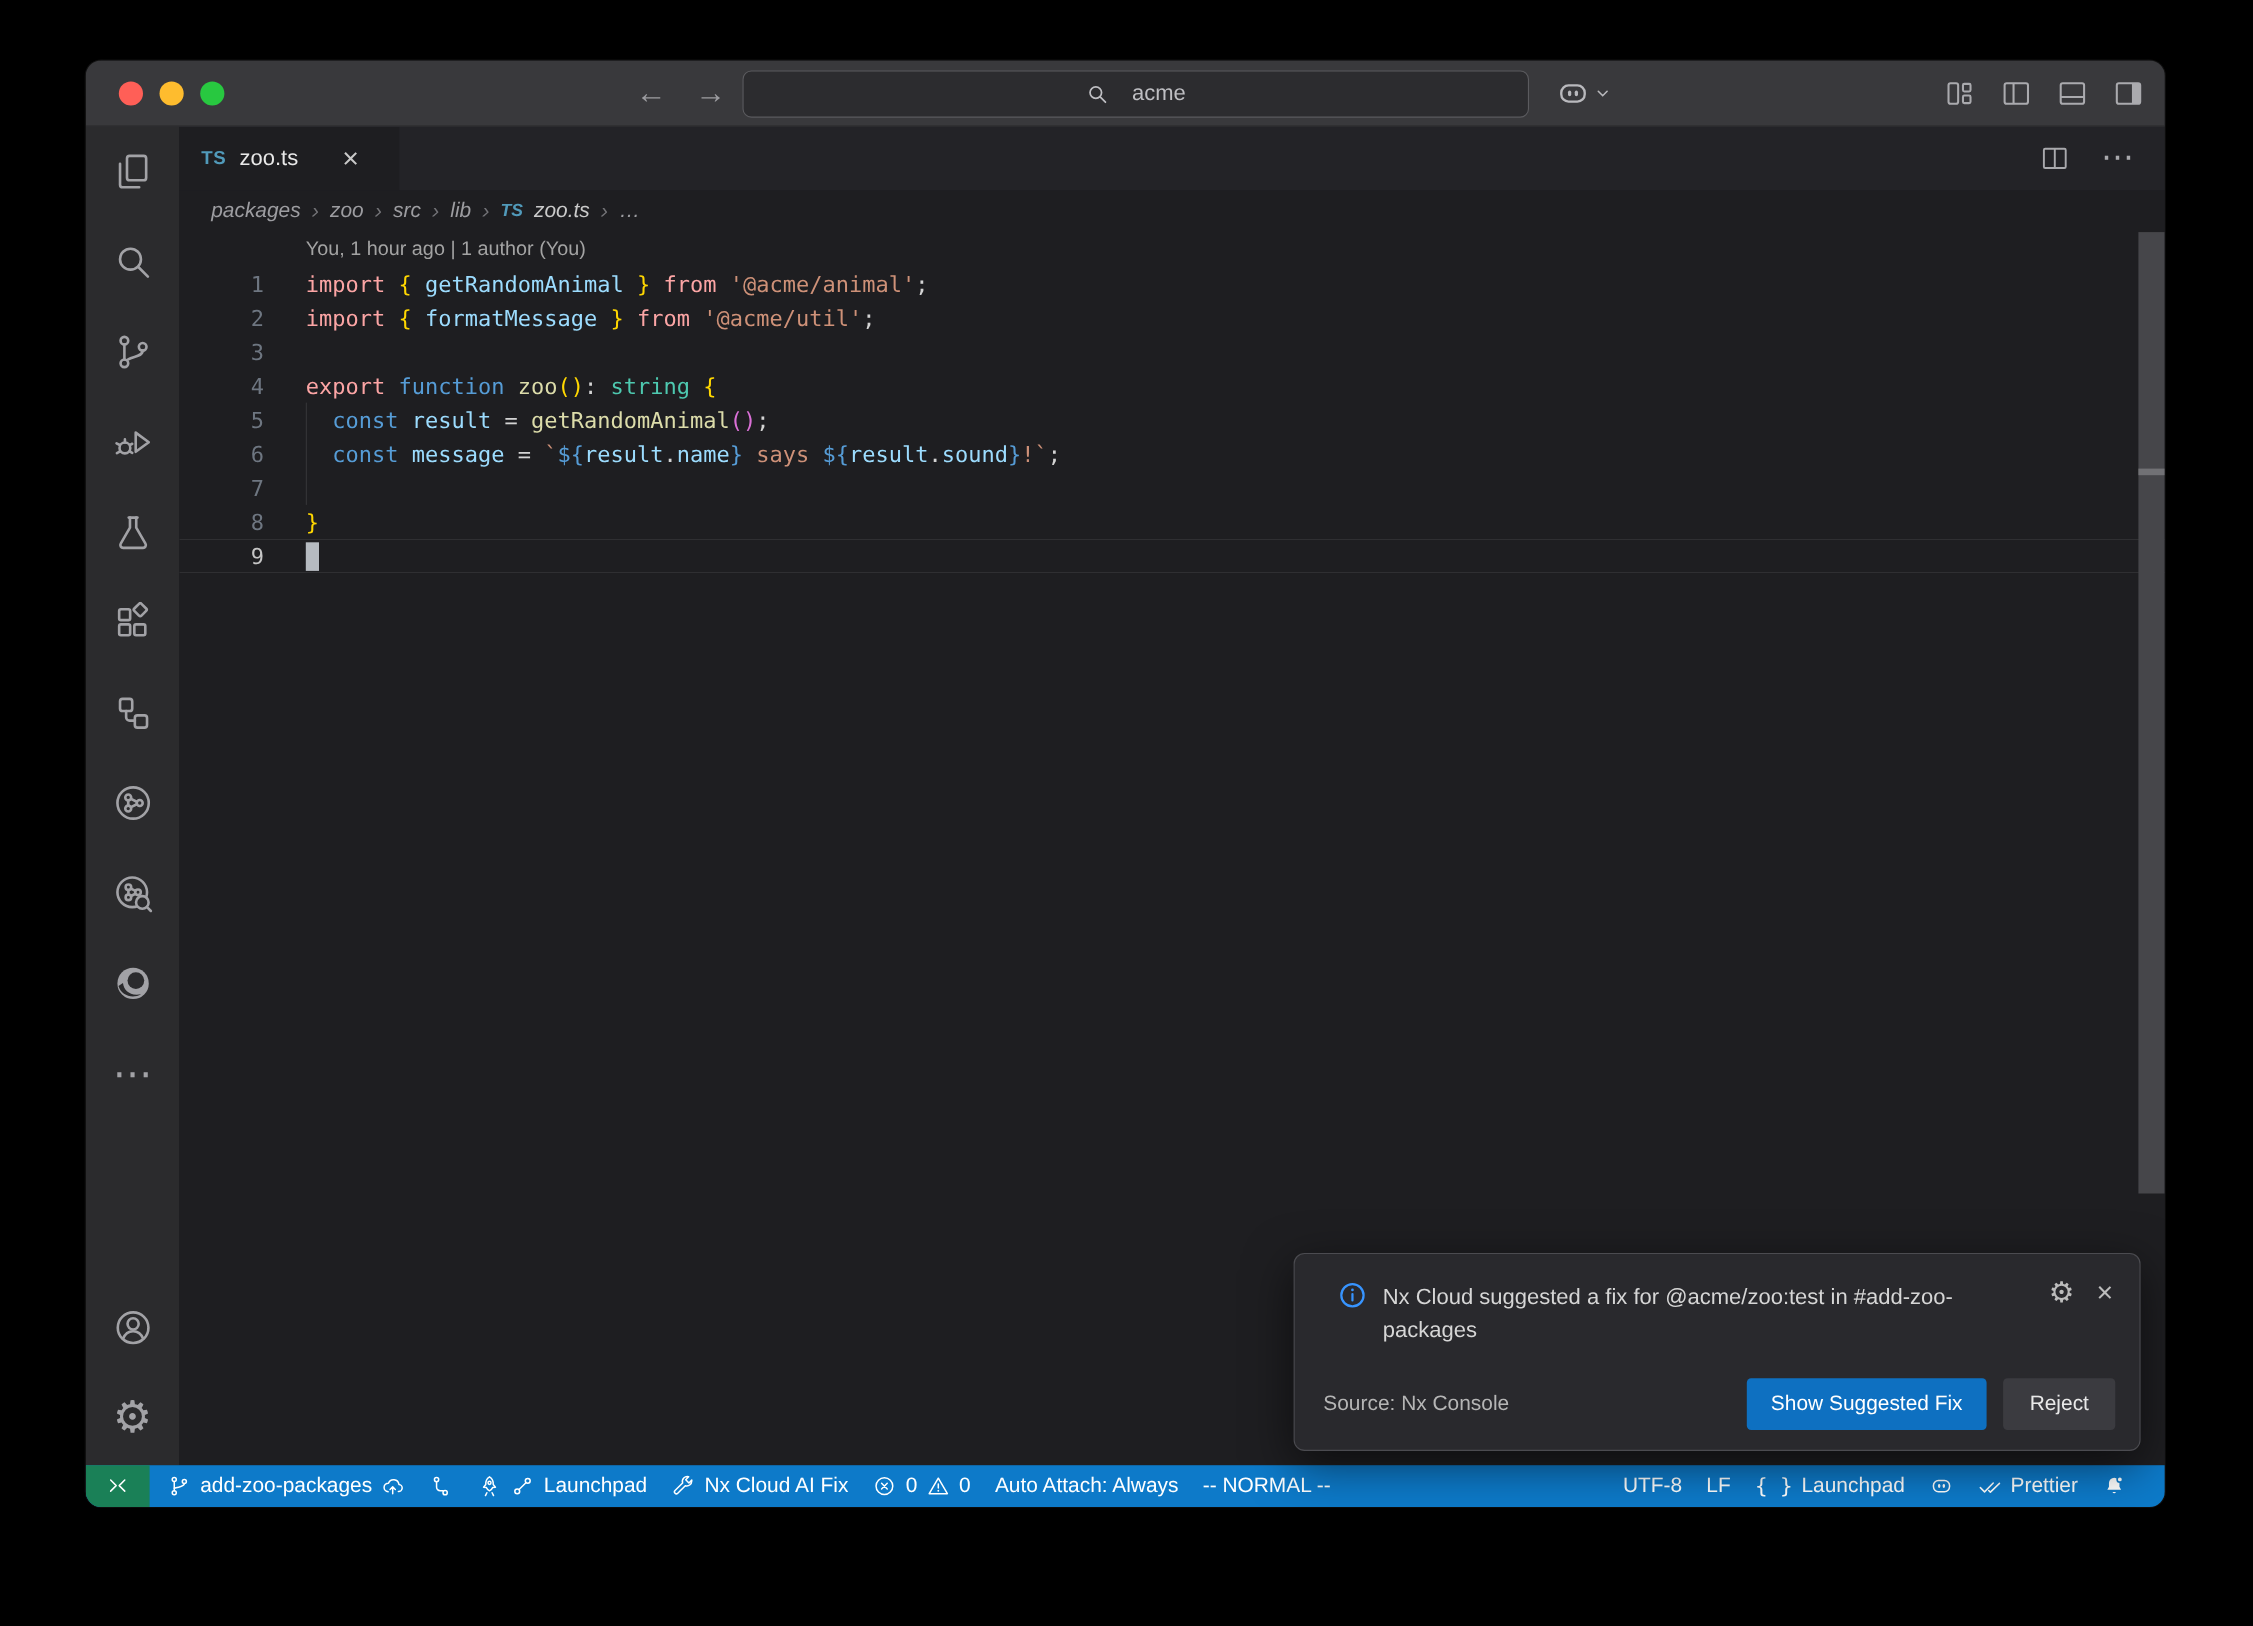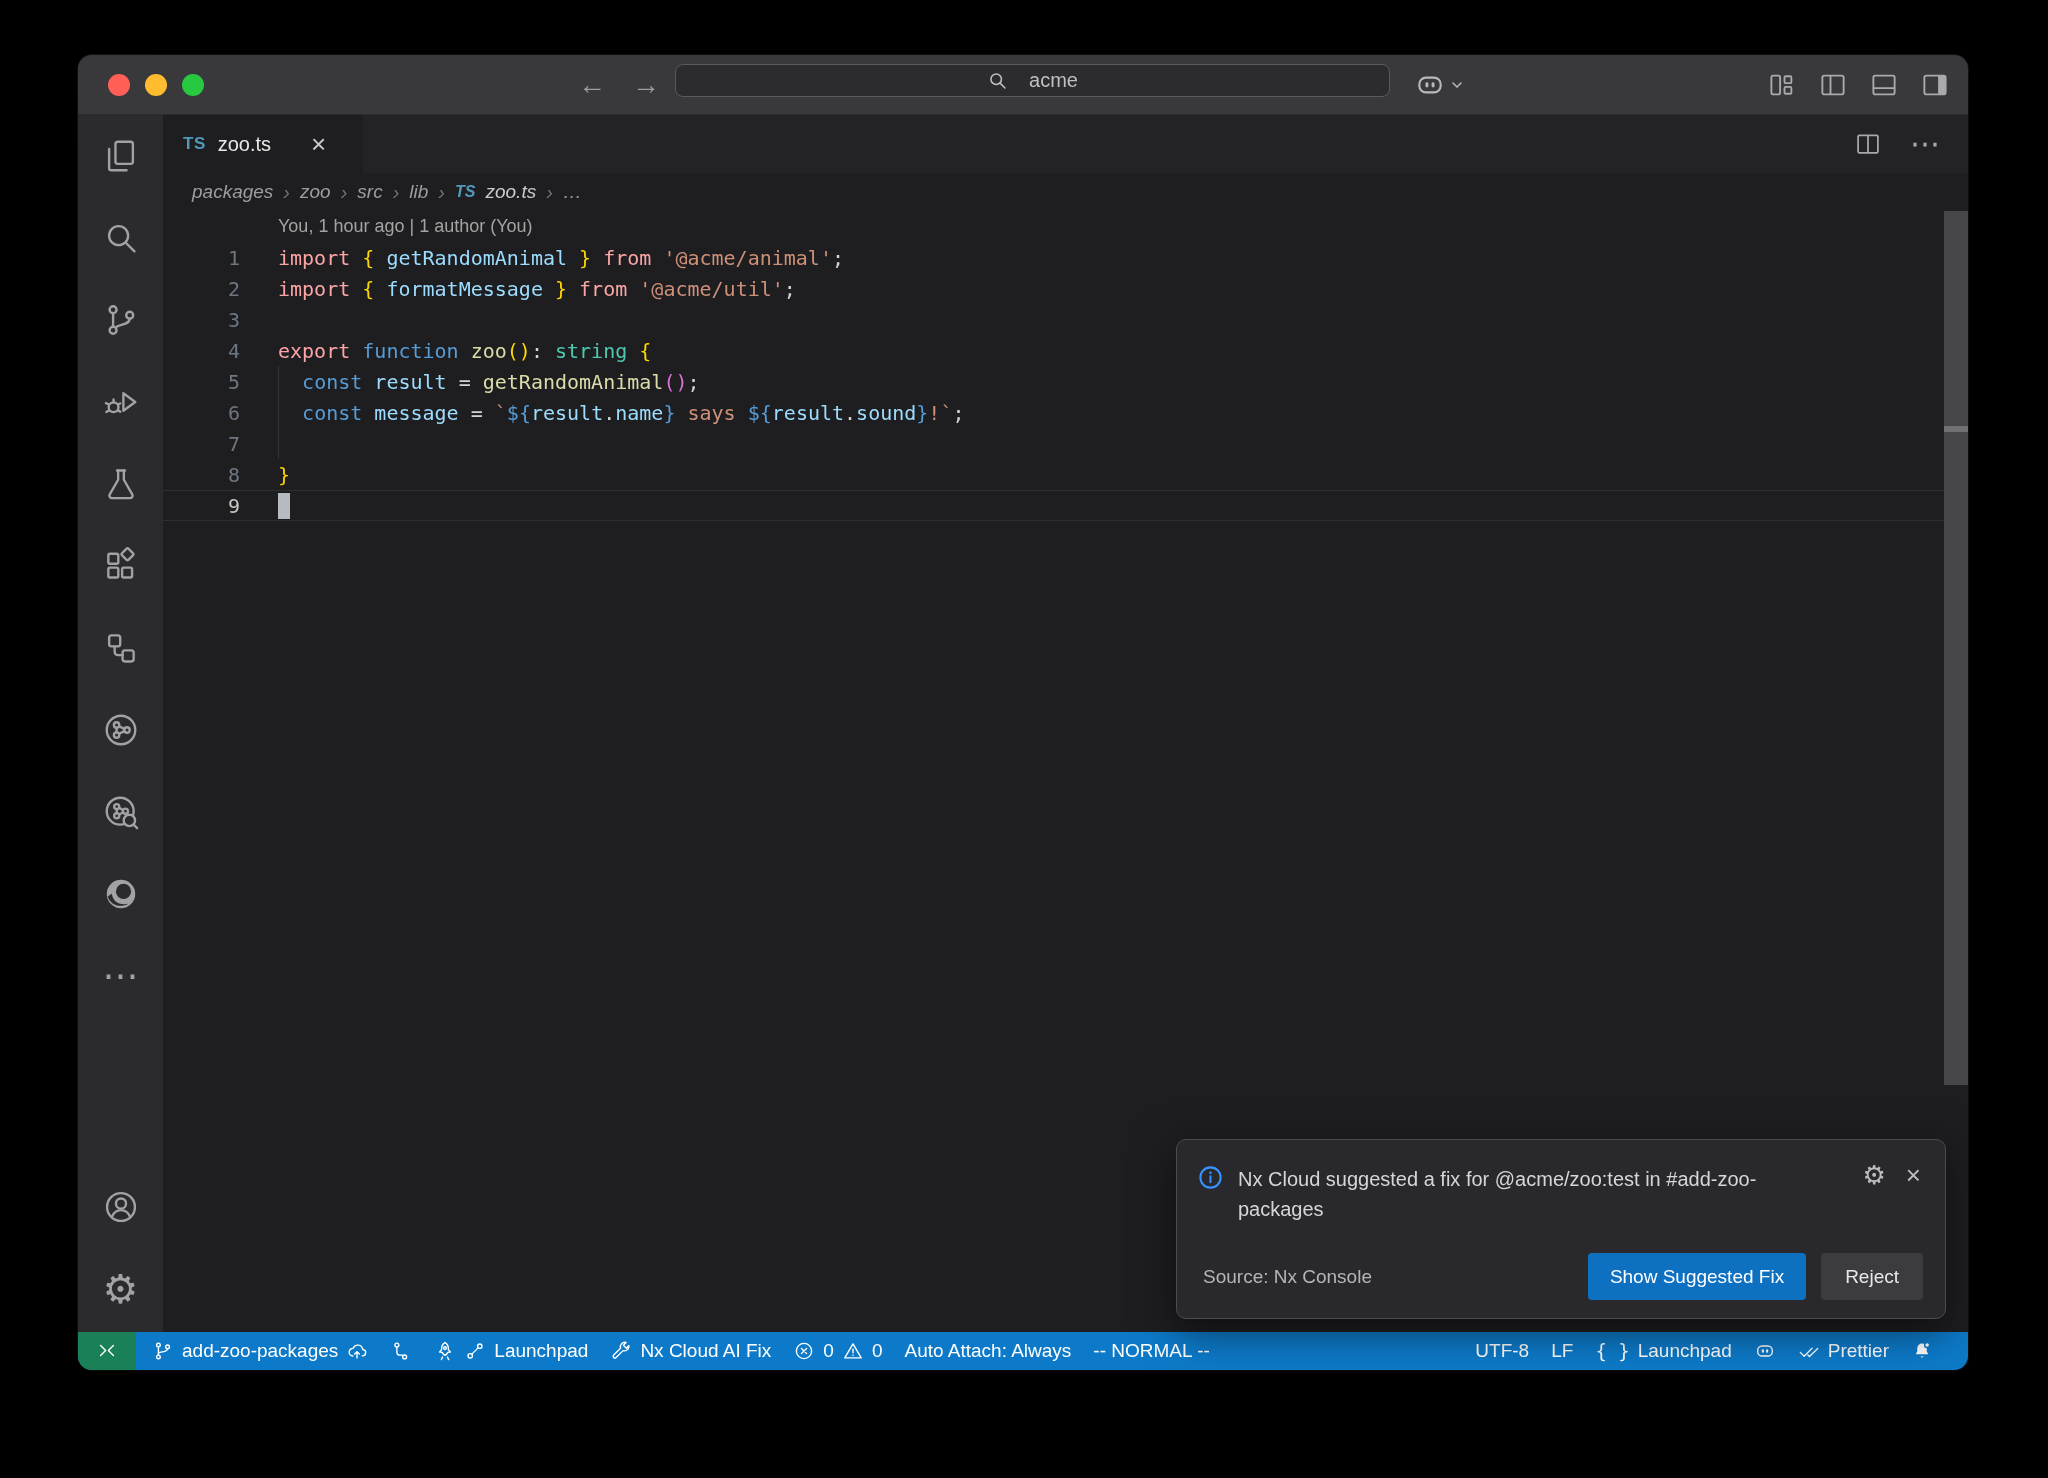--- a/index.html
+++ b/index.html
@@ -11,21 +11,21 @@
 
   
   .titlebar { height:60px; flex:none; background:#39393c; position:relative;
     border-bottom:1px solid #2b2b2e; }
   .traffic { position:absolute; left:30px; top:0; height:60px; display:flex; align-items:center; gap:15px; }
   .tl { width:22px; height:22px; border-radius:50%; }
   .tl.red{ background:#ff5f57; } .tl.yellow{ background:#febc2e; } .tl.green{ background:#28c840; }
   .nav-arrows { position:absolute; left:500px; top:0; height:60px; display:flex; align-items:center; gap:26px;
     color:#9c9ca0; font-size:28px; }
   .nav-arrows span{ cursor:default; }
-  .searchbox { position:absolute; left:597px; top:9px; width:715px; height:33px; background:#2c2c2f;
+  .searchbox { position:absolute; left:597px; top:9px; width:715px; height:43px; background:#2c2c2f;
     border:1.5px solid #5b5b5f; border-radius:8px; display:flex; align-items:center; justify-content:center;
     gap:21px; color:#bfbfc3; font-size:20px; }
   .copilot-tb { position:absolute; left:1336px; top:0; height:60px; display:flex; align-items:center; gap:3px; color:#b9b9bd; }
   .layout-icons { position:absolute; right:18px; top:0; height:60px; display:flex; align-items:center; gap:21px; color:#aaaaae; }
 
   .ic { display:inline-flex; align-items:center; justify-content:center; line-height:0; }
   .ic svg { display:block; }
   .glyph { line-height:1; }
 
   
@@ -79,21 +79,21 @@
   .sb-group { display:flex; align-items:center; height:100%; }
   .sb-right { margin-left:auto; padding-right:24px; }
   .sb-item { display:flex; align-items:center; gap:8px; padding:0 11px; height:100%; white-space:nowrap; }
   .sb-item.remote { background:#1a8057; padding:0 18px; margin-right:5px; }
   .sb-item svg { width:22px; height:22px; }
   .sb-item .glyph { font-size:19px; }
 
   
   .toast { position:absolute; left:1098px; top:1084px; width:770px; height:180px; background:#29292d;
     border:1px solid #4b4b50; border-radius:10px; box-shadow:0 12px 44px rgba(0,0,0,.55);
-    padding:24px 20px; z-index:10; }
+    padding:24px 39px; z-index:10; }
   .toast-head { display:flex; align-items:flex-start; gap:14px; }
   .toast-msg { color:#d6d6d6; font-size:20px; line-height:1.5; width:545px; }
   .toast-icons { position:absolute; top:22px; right:24px; display:flex; align-items:center; gap:20px; color:#bcbcbc; }
   .toast-icons .glyph { font-size:26px; line-height:1; }
   .toast-close { font-size:27px; }
   .toast-foot { position:absolute; left:26px; right:22px; bottom:18px; display:flex; align-items:center; }
   .toast-source { color:#b5b5b5; font-size:19px; }
   .btn { border:none; border-radius:4px; font-size:19px; font-family:inherit; height:47px; display:flex;
     align-items:center; justify-content:center; cursor:pointer; }
   .btn-primary { margin-left:auto; background:#0e70c1; color:#fff; padding:0 22px; }

